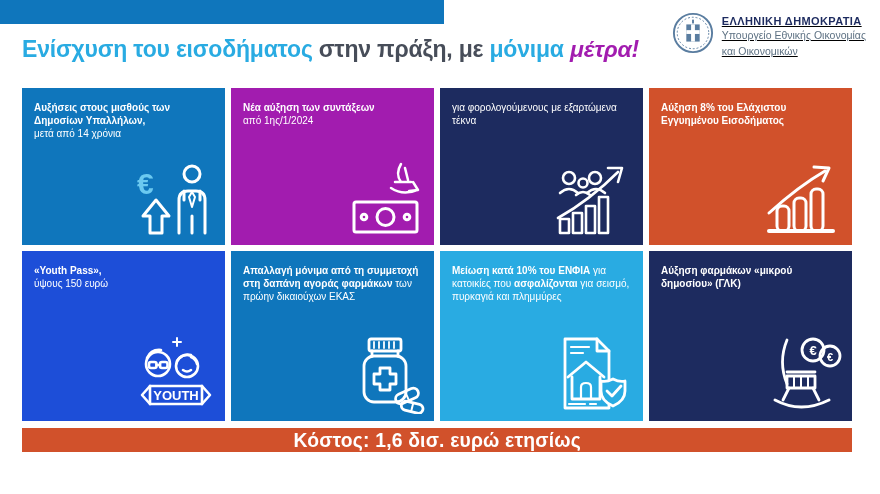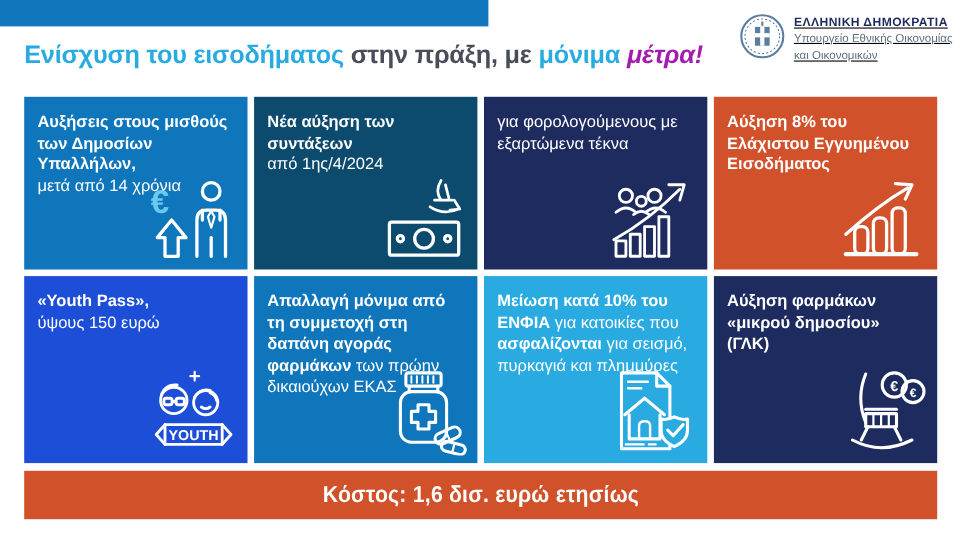--- a/index.html
+++ b/index.html
@@ -15,27 +15,27 @@
 
   .logo { position:absolute; right:14px; top:12px; display:flex; align-items:flex-start; gap:8px;text-decoration:underline; }
   .logo .emblem { width:42px; height:42px; flex:0 0 auto; }
   .logo-org  { font-size:11px; font-weight:bold; color:#1d2b5f; letter-spacing:0.4px; margin-top:3px; }
   .logo-dept { font-size:10.5px; color:#5d7183; line-height:1.3; margin-top:2px; }
 
   .grid { position:absolute; left:22px; top:88px; width:830px;
           display:grid; grid-template-columns:repeat(4,1fr);
           grid-template-rows:157px 170px; gap:6px; }
   .tile { position:relative; color:#fff; padding:13px 12px; overflow:hidden; }
-  .tile-text { font-size:15px; line-height:1.3; font-weight:normal; }
+  .tile-text { font-size:10px; line-height:1.3; font-weight:normal; }
   .seg.b { font-weight:bold; }
   .seg.blk { display:block; }
   .tile-icon { position:absolute; right:9px; bottom:7px; width:80px; height:80px; }
   .tile-icon svg { width:100%; height:100%; }
 
-  .footer-bar { position:absolute; left:22px; top:428px; width:830px; height:44px;
+  .footer-bar { position:absolute; left:22px; top:428px; width:830px; height:24px;
                 display:flex; align-items:center; justify-content:center; }
   .footer-label { color:#fff; font-size:21px; font-weight:bold;
                   transform:scaleX(0.92); letter-spacing:0.2px; white-space:nowrap; }
 </style>
 </head>
 <body>
 
 <div id="app">
 
   <div class="top-bar" style="background: rgb(15, 118, 188);"></div>
@@ -75,24 +75,24 @@
           <path d="M14 75 V58 H7 L20 42 L33 58 H26 V75 Z"></path>
           <circle cx="56" cy="16" r="8"></circle>
           <path d="M43 75 V42 q0-9 9-9 h8 q9 0 9 9 v33"></path>
           <path d="M56 58 V75"></path>
           <path d="M48 33 v9 M64 33 v9"></path>
           <path d="M56 34 l-3 5 3 10 3-10 z" stroke-width="2"></path>
         </svg>
       </span>
     </div>
 
-    <div class="tile" style="background: #0c4a6e;">
+    <div class="tile" style="background: #a21caf;">
       <div class="tile-text">
         <span class="seg b blk">Νέα αύξηση των συντάξεων</span>
-        <span class="seg blk">από 1ης/4/2024</span>
+        <span class="seg blk">από 1ης/1/2024</span>
       </div>
       <span class="tile-icon">
         <svg viewBox="0 0 80 80" fill="none" stroke="#fff" stroke-width="3" stroke-linecap="round" stroke-linejoin="round">
           <path d="M56 6 q-6 10 0 18 M50 24 h16 M60 10 l3 12" stroke-width="2.5"></path>
           <path d="M46 30 q12 8 26 2 M68 24 l5 8 -9 1" stroke-width="2.5"></path>
           <rect x="9" y="44" width="63" height="30" rx="2"></rect>
           <circle cx="40.5" cy="59" r="8.5"></circle>
           <circle cx="19" cy="59" r="2.8"></circle>
           <circle cx="62" cy="59" r="2.8"></circle>
         </svg>

